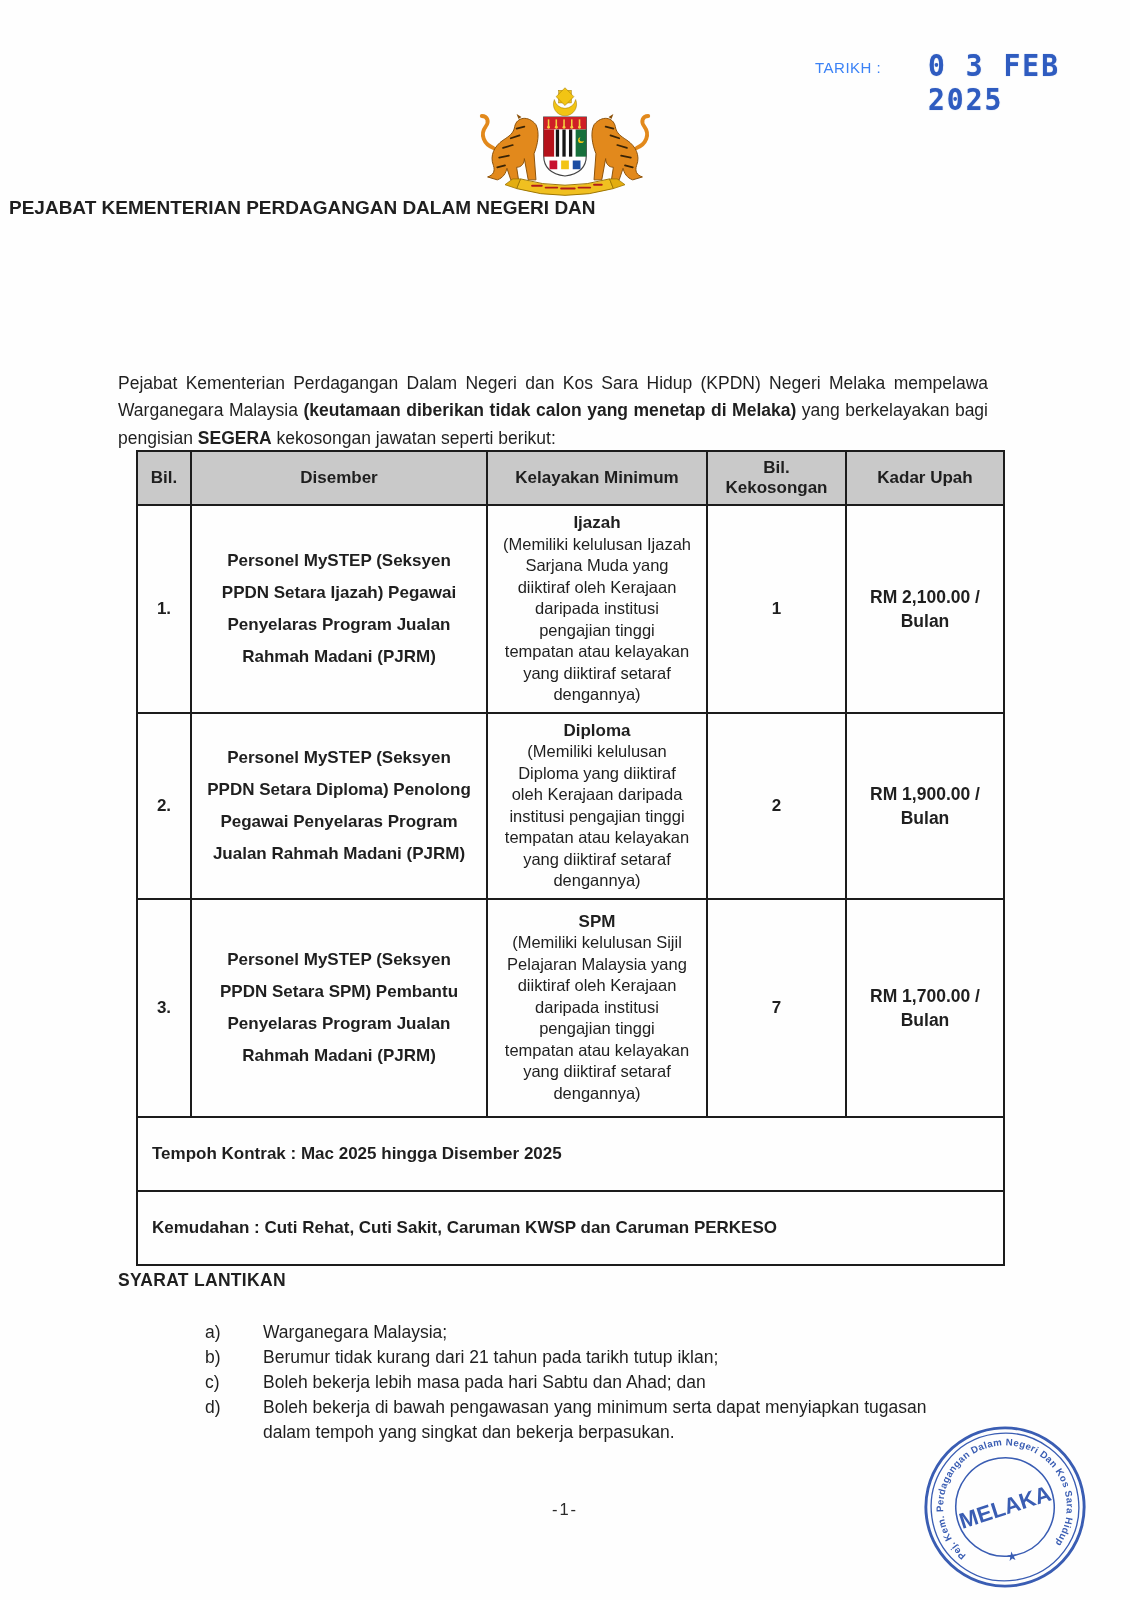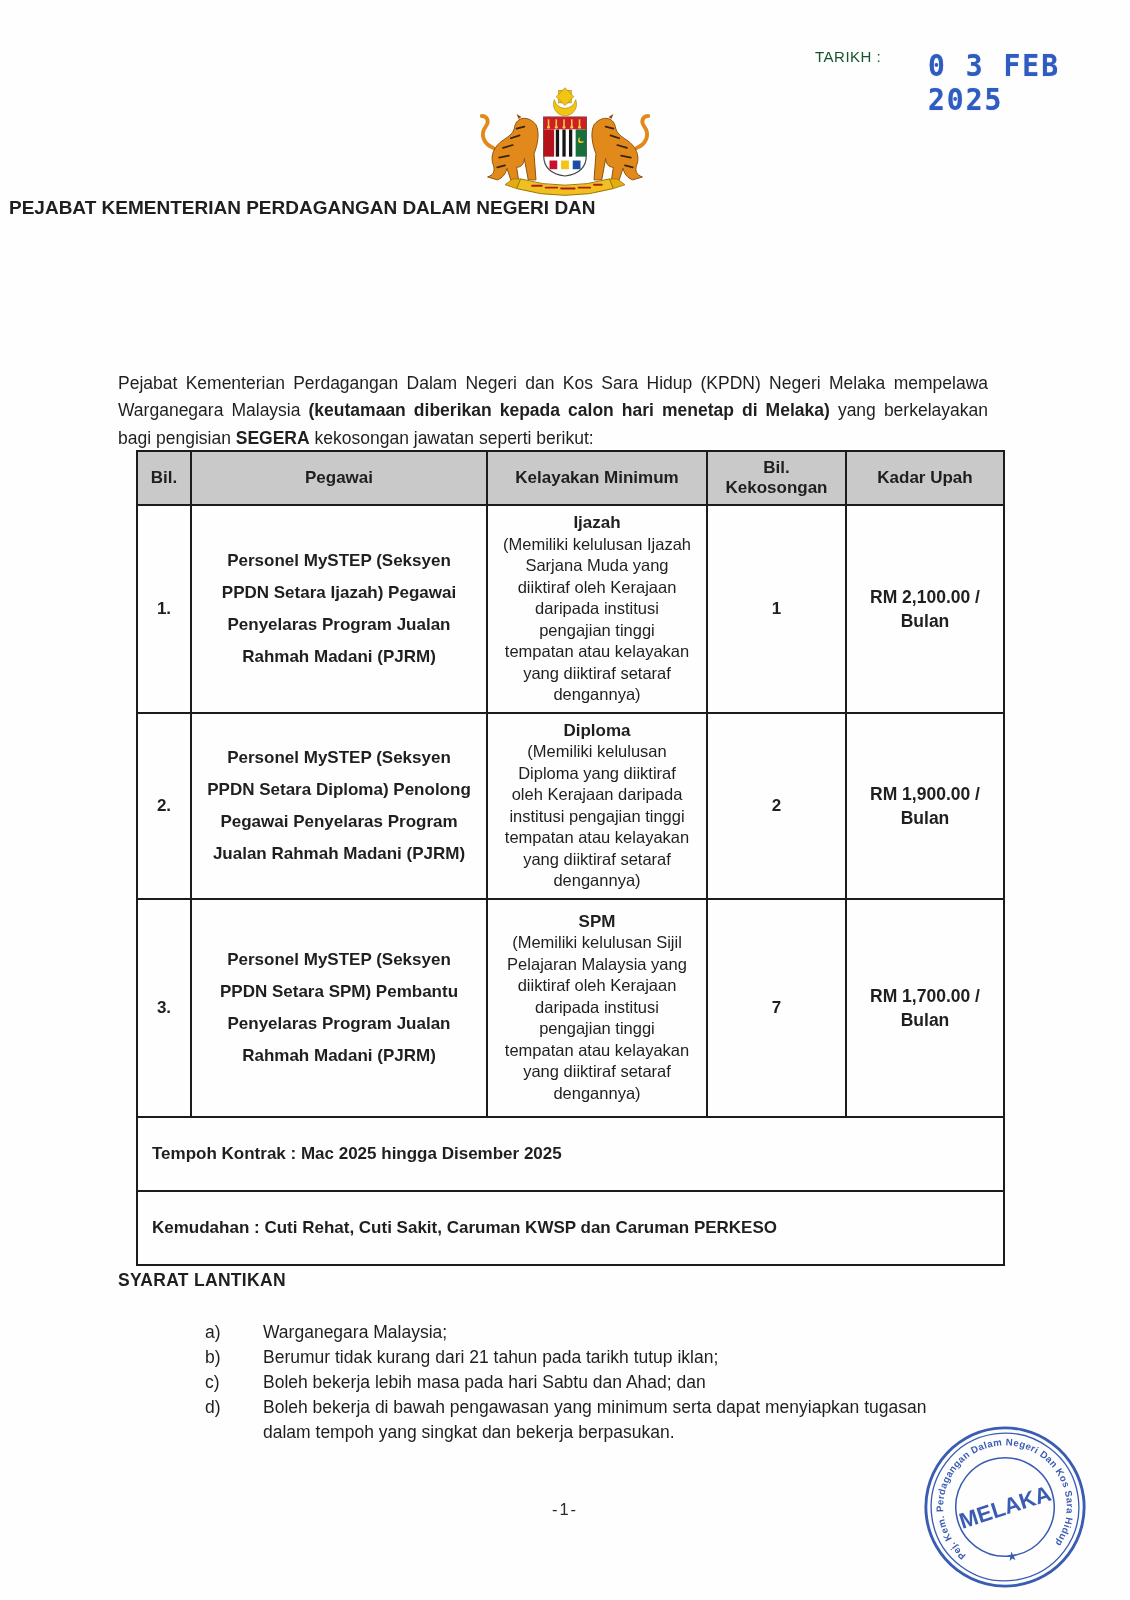--- a/index.html
+++ b/index.html
@@ -9,22 +9,22 @@
     width: 1130px; height: 1600px;
     margin: 0 auto;
     background: #fefefe;
     font-family: "Liberation Sans", sans-serif;
     color: #1f1f1f;
     overflow: hidden;
   }
 
   
   .tarikh-label {
-    position: absolute; left: 815px; top: 48px;
-    font-size: 15px; color: #14532d; letter-spacing: 0.5px;
+    position: absolute; left: 815px; top: 59px;
+    font-size: 15px; color: #3b82f6; letter-spacing: 0.5px;
   }
   .date-stamp {
     position: absolute; left: 928px; top: 50px;
     font-family: "DejaVu Sans Mono", monospace;
     font-weight: bold; font-size: 28px; letter-spacing: 2px;
     color: #2f5cc0; transform: scaleY(1.05);
     text-shadow: 0 0 1px rgba(47,92,192,0.55);
   }
 
   
@@ -174,34 +174,34 @@
         <path d="M66,103 h10 M80,105 h12 M96,106 h14 M114,105 h12 M130,102 h8" stroke="#b01c1c" stroke-width="2" stroke-linecap="round" fill="none"></path>
       </g>
     </svg>
   </div>
 
   <div class="office-name">
     <div>PEJABAT KEMENTERIAN PERDAGANGAN DALAM NEGERI DAN</div>
   </div>
 
 
-  <p class="intro"><span>Pejabat Kementerian Perdagangan Dalam Negeri dan Kos Sara Hidup (KPDN) Negeri Melaka mempelawa Warganegara Malaysia </span><b>(keutamaan diberikan kepada calon hari menetap di Melaka)</b><span> yang berkelayakan bagi pengisian </span><b>SEGERA</b><span> kekosongan jawatan seperti berikut:</span></p>
+  <p class="intro"><span>Pejabat Kementerian Perdagangan Dalam Negeri dan Kos Sara Hidup (KPDN) Negeri Melaka mempelawa Warganegara Malaysia </span><b>(keutamaan diberikan tidak calon yang menetap di Melaka)</b><span> yang berkelayakan bagi pengisian </span><b>SEGERA</b><span> kekosongan jawatan seperti berikut:</span></p>
 
   <table class="vacancy-table">
     <colgroup>
       <col style="width:54px">
         <col style="width:296px">
         <col style="width:220px">
         <col style="width:139px">
         <col style="width:158px">
     </colgroup>
     <thead>
       <tr>
         <th>Bil.</th>
-        <th>Pegawai</th>
+        <th>Disember</th>
         <th>Kelayakan Minimum</th>
         <th>Bil. Kekosongan</th>
         <th>Kadar Upah</th>
       </tr>
     </thead>
     <tbody>
       <tr class="row-1">
         <td class="cell-bil">1.</td>
         <td class="cell-jawatan">Personel MySTEP (Seksyen PPDN Setara Ijazah) Pegawai Penyelaras Program Jualan Rahmah Madani (PJRM)</td>
         <td class="cell-kelayakan">

